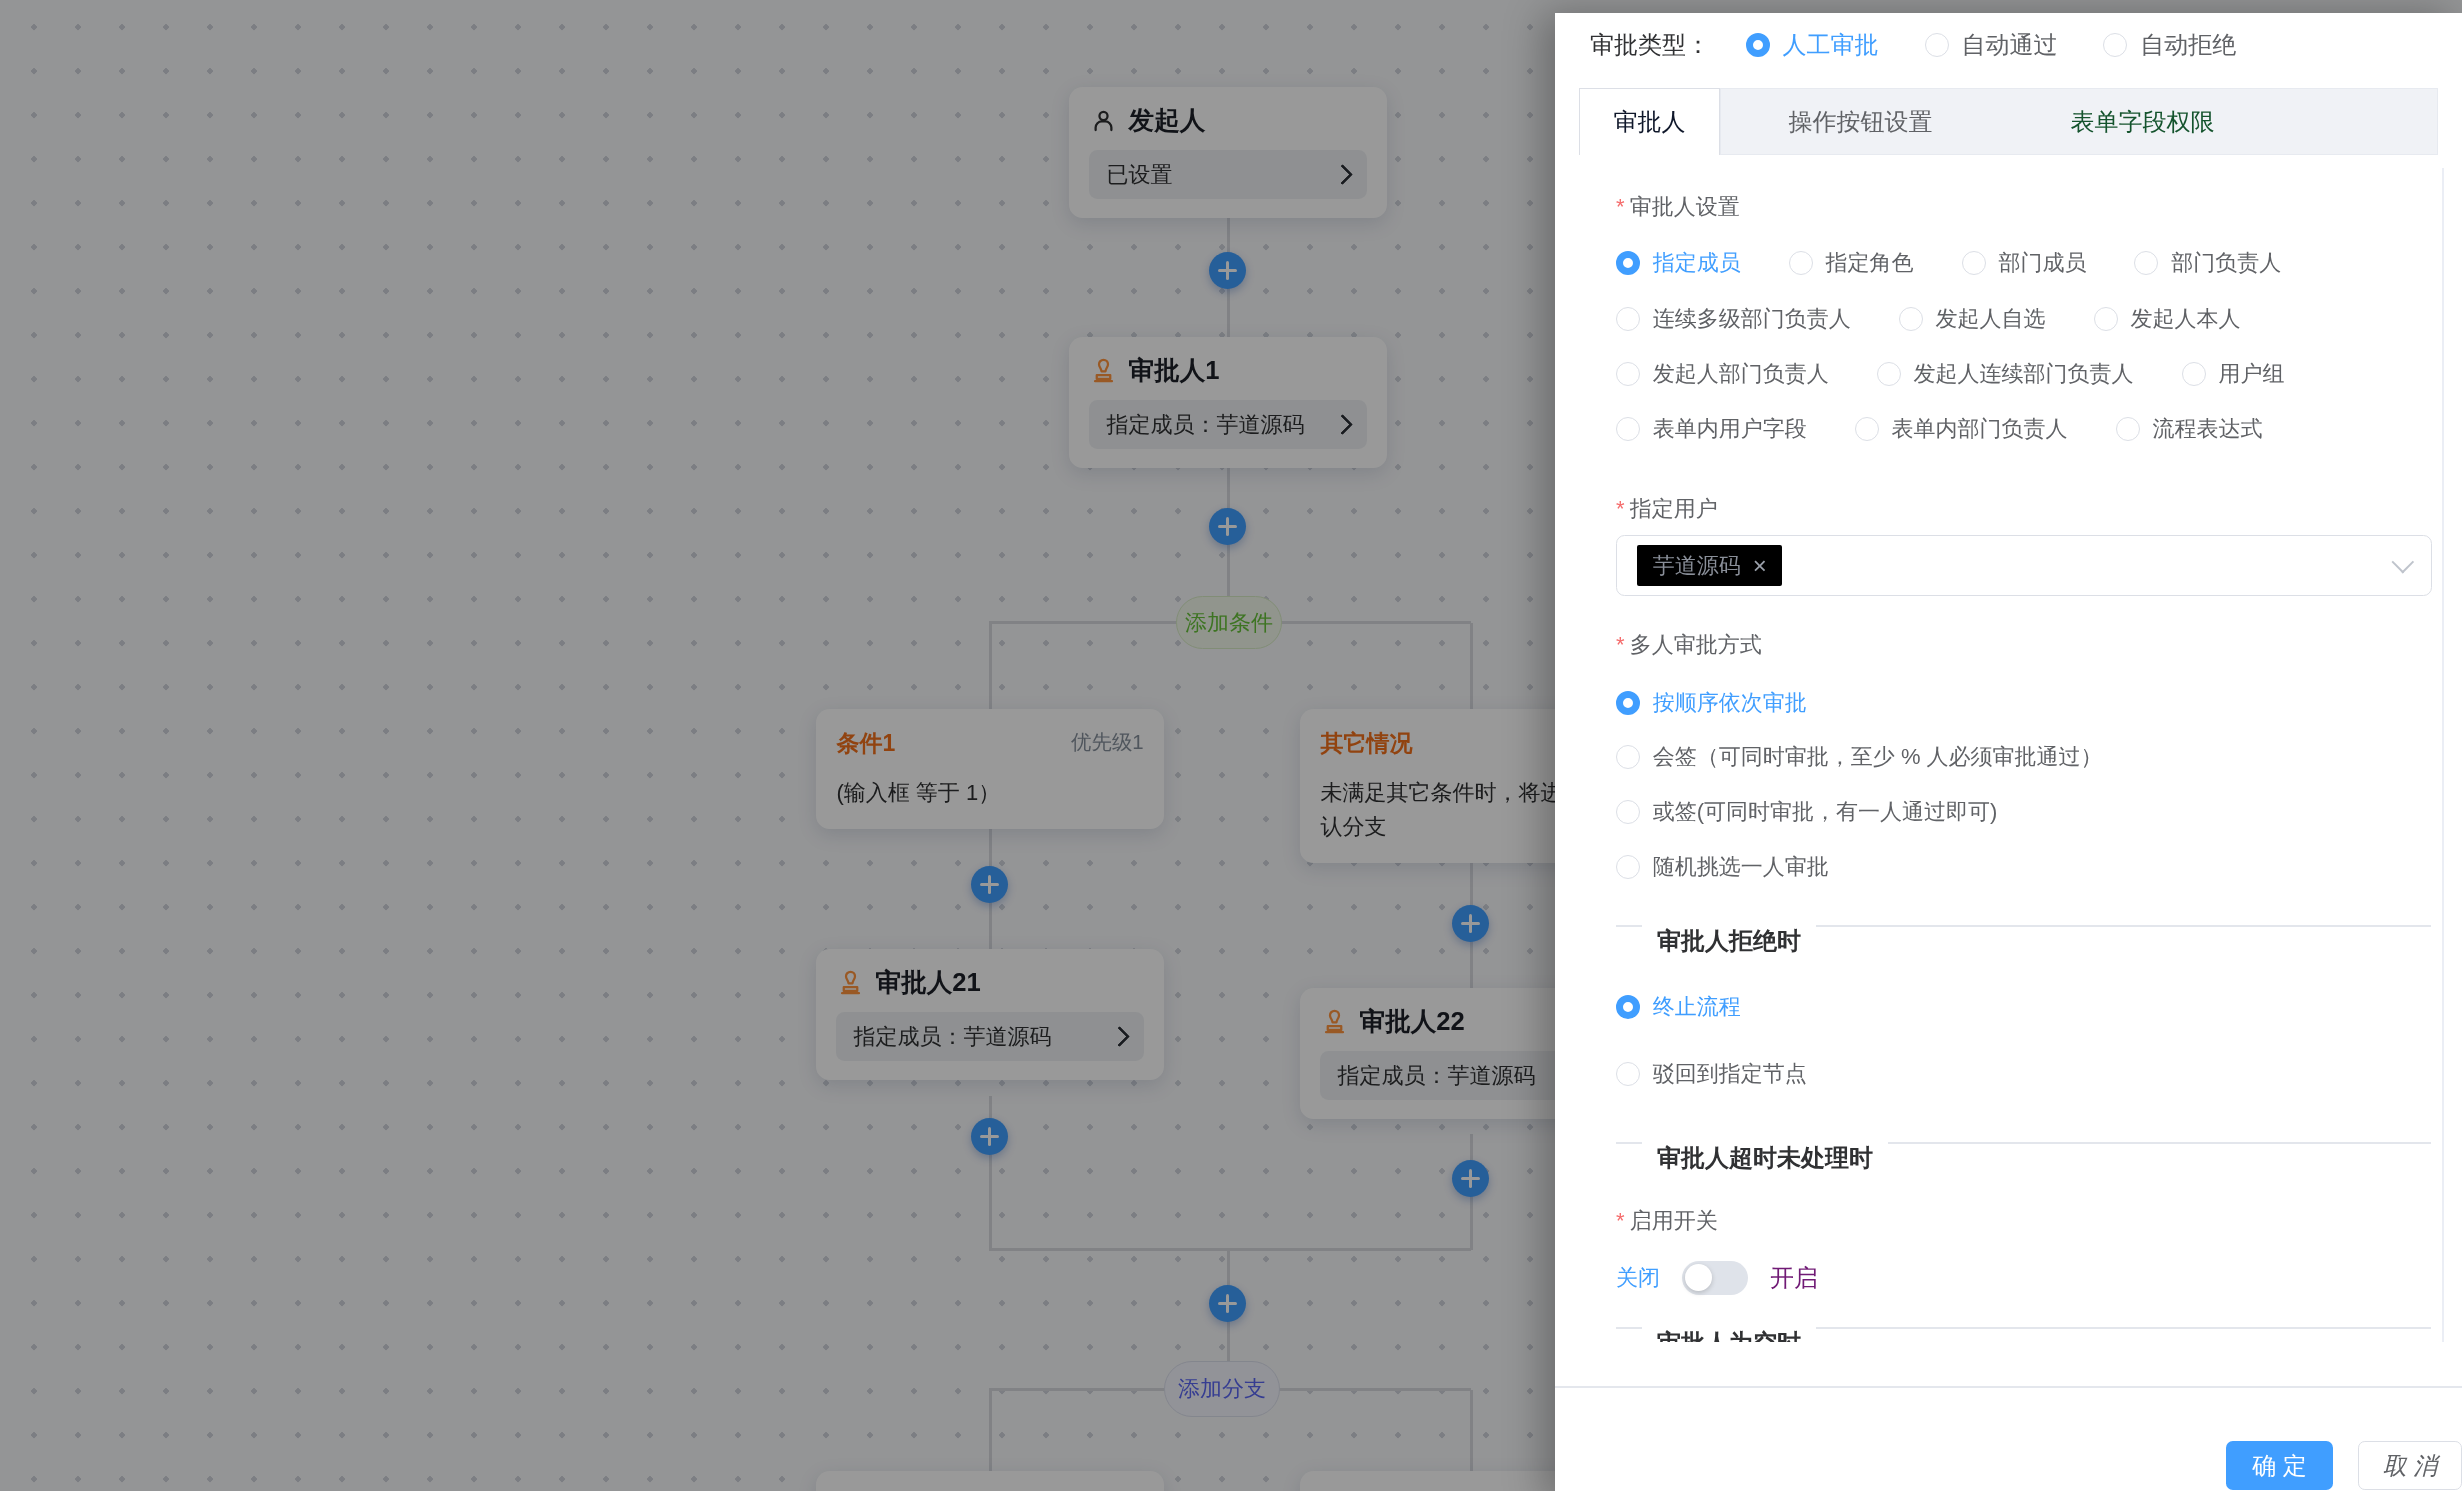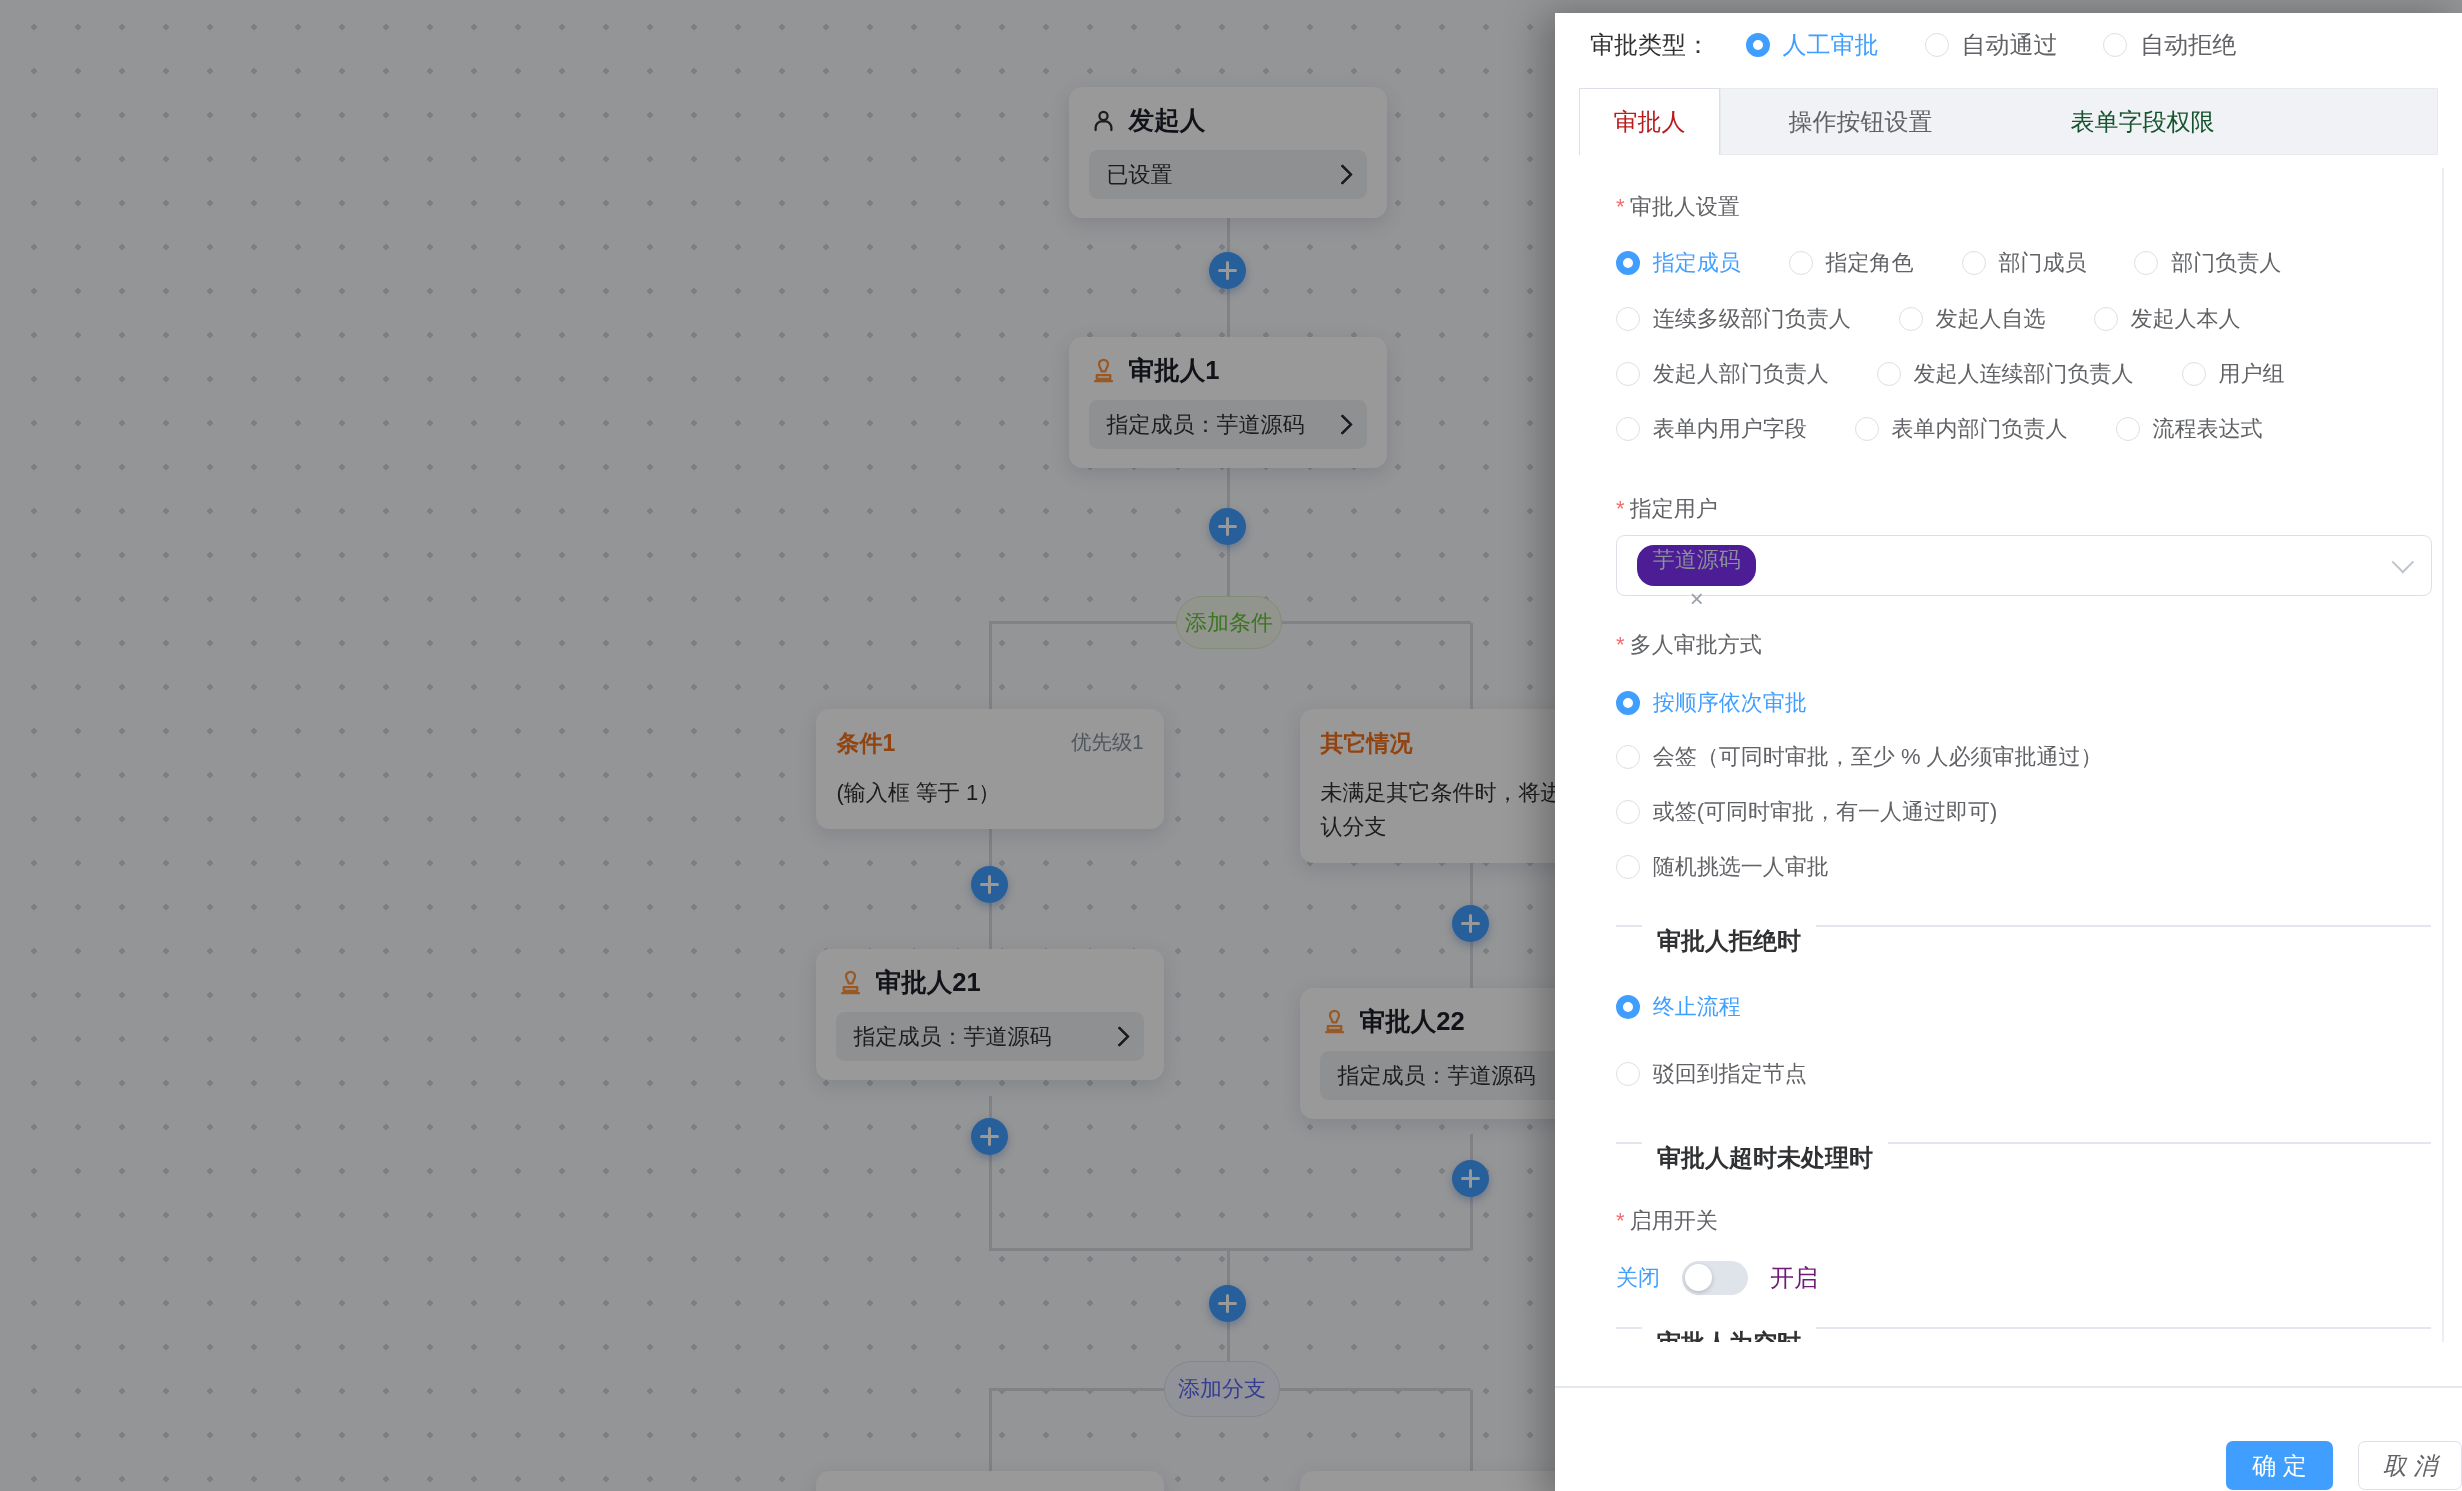--- a/index.html
+++ b/index.html
@@ -40,33 +40,33 @@
   .ptop{position:absolute;left:35px;top:6.8px;height:51px;display:flex;align-items:center;gap:46px;}
   .ptop .plabel{font-size:24px;color:#303133;margin-right:-10.2px;}
   .radio{display:inline-flex;align-items:center;gap:12.8px;font-size:22px;color:#606266;cursor:pointer;white-space:nowrap;}
   .radio .dot{width:24px;height:24px;border-radius:50%;border:1.7px solid #dcdfe6;background:#fff;box-sizing:border-box;flex:none;}
   .radio.on .dot{border:7.7px solid #409eff;}
   .radio.on{color:#409eff;}
   .ptop .radio{font-size:24px;}
 
   .tabs{position:absolute;left:24px;right:24px;top:75px;height:67px;display:flex;}
   .tab{display:flex;align-items:center;justify-content:center;font-size:24px;box-sizing:border-box;cursor:pointer;}
-  .tab.active{width:141px;background:#fff;color:#b91c1c;border:1.7px solid #dcdfe6;border-bottom:none;flex:none;}
+  .tab.active{width:141px;background:#fff;color:#0f172a;border:1.7px solid #dcdfe6;border-bottom:none;flex:none;}
   .tabgray{flex:1;display:flex;background:#f0f2f6;border:0.9px solid #e7eaf0;box-sizing:border-box;}
   .tab.t2{width:279px;color:#606266;}
   .tab.t3{width:285px;color:#14532d;}
 
   .pcontent{position:absolute;left:0;top:145px;width:907px;height:1184px;overflow:hidden;}
   .flabel{position:absolute;left:61px;font-size:22px;color:#606266;white-space:nowrap;}
   .star{color:#f56c6c;margin-right:5.1px;font-size:22px;}
   .rrow{position:absolute;left:61px;display:flex;gap:48px;height:29px;align-items:center;}
   .sel{position:absolute;left:61px;top:377px;width:816px;height:61px;border:1.7px solid #dcdfe6;border-radius:8.5px;
     background:#fff;display:flex;align-items:center;padding:0 20.4px;box-sizing:border-box;cursor:pointer;}
-  .tag{background:#4c1d95;border-radius:17px;height:41px;display:flex;align-items:center;gap:12px;padding:0 15.3px;
-    font-size:22px;color:#8a8f99;flex-direction:column;}
+  .tag{background:#000000;border-radius:2px;height:41px;display:flex;align-items:center;gap:12px;padding:0 15.3px;
+    font-size:22px;color:#8a8f99;}
   .tag .x{color:#9aa0aa;font-size:24px;line-height:1;cursor:pointer;}
   .caret{width:13.6px;height:13.6px;border-right:2.6px solid #bfc4cc;border-bottom:2.6px solid #bfc4cc;
     transform:rotate(45deg);margin-left:auto;margin-top:-6.8px;}
   .divider{position:absolute;left:61px;right:31px;display:flex;gap:15.3px;height:29px;}
   .divider .ln{height:1.7px;background:#e3e6ec;}
   .divider .ln.s{width:25.6px;flex:none;}
   .divider .ln.f{flex:1;}
   .divider .dtext{font-size:24px;font-weight:700;color:#303133;white-space:nowrap;}
   .swrow{position:absolute;left:61px;display:flex;align-items:center;gap:22px;height:37px;}
   .swoff{font-size:22px;color:#409eff;}

